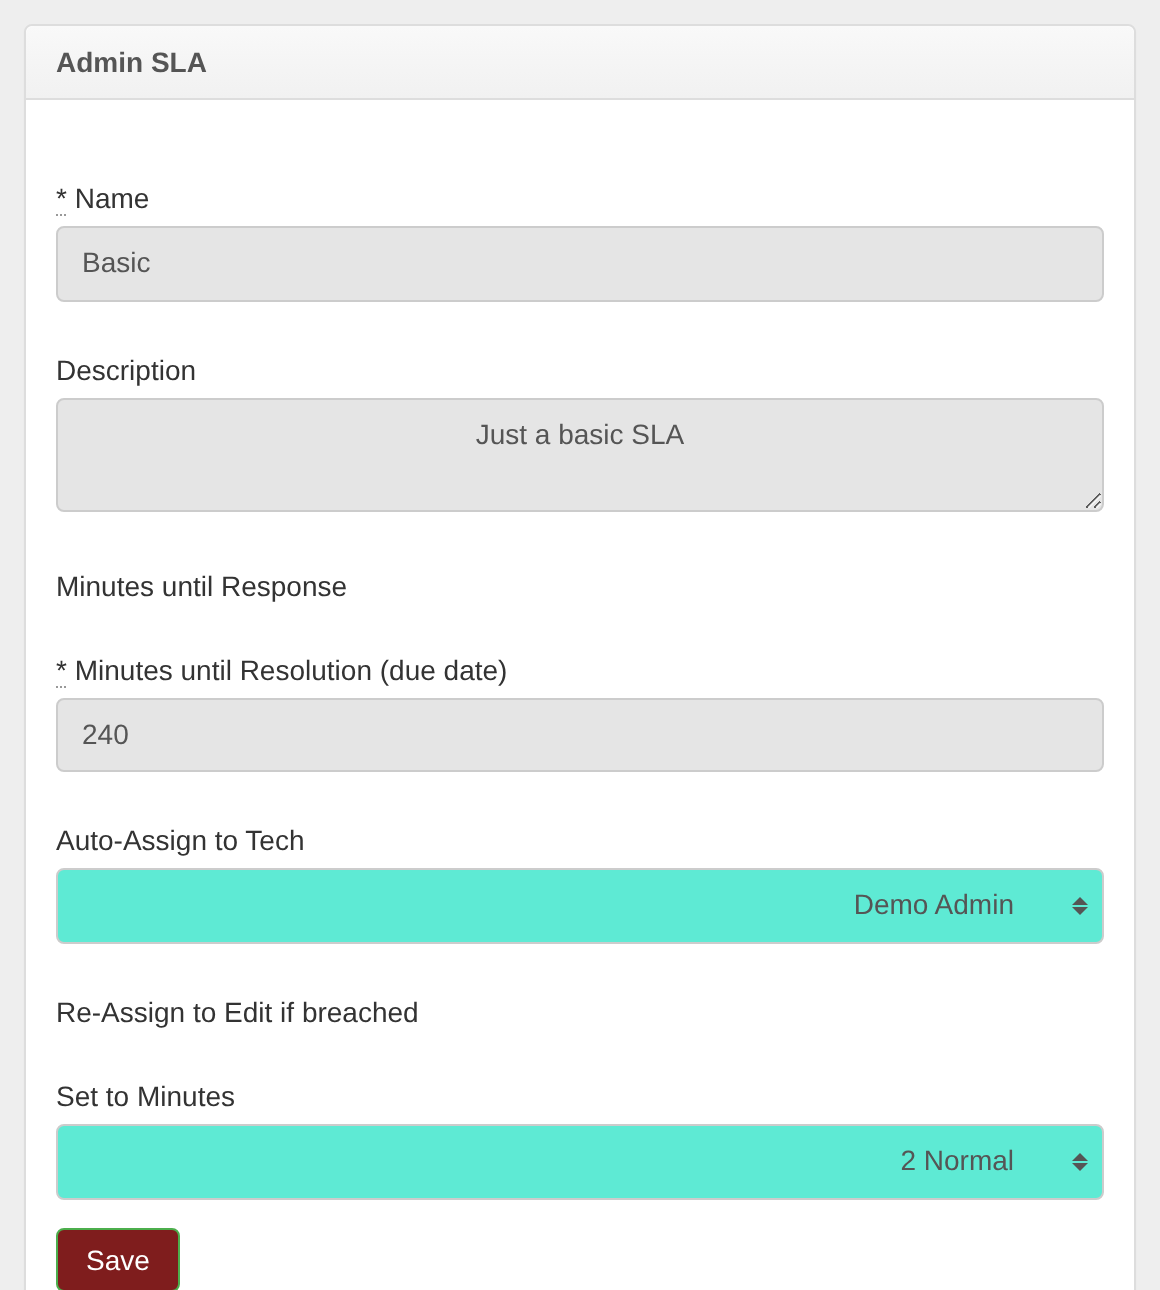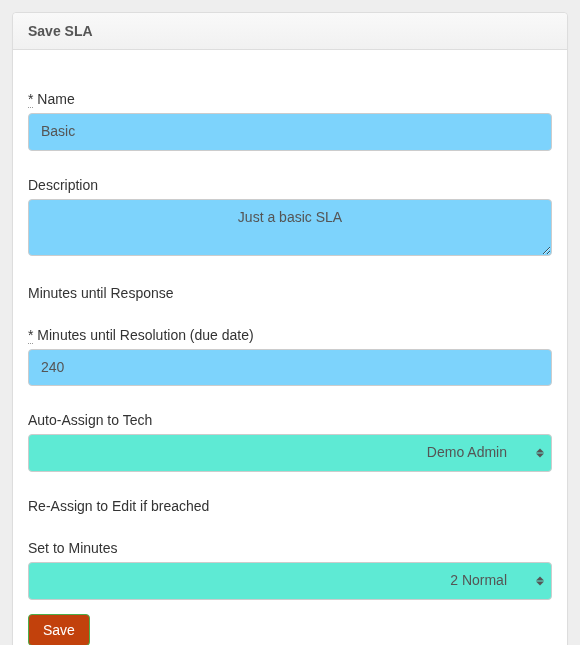--- a/index.html
+++ b/index.html
@@ -42,21 +42,21 @@
     }
     .required-asterisk {
       border-bottom: 1px dotted #999;
       cursor: help;
     }
     .form-control {
       width: 100%;
       padding: 8px 12px;
       font-size: 14px;
       color: #555;
-      background: #7dd3fc;
+      background: #e5e5e5;
       border: 1px solid #ccc;
       border-radius: 4px;
       line-height: 1.4;
       font-family: inherit;
     }
     textarea.form-control {
       resize: vertical;
       min-height: 52px;
       text-align: center;
     }
@@ -83,38 +83,38 @@
     }
     .select-caret .tri-up,
     .select-caret .tri-down {
       width: 0; height: 0;
       border-left: 4px solid transparent;
       border-right: 4px solid transparent;
     }
     .select-caret .tri-up { border-bottom: 4px solid #555; }
     .select-caret .tri-down { border-top: 4px solid #555; }
     .btn-save {
-      background: #c2410c;
+      background: #7f1d1d;
       border: 1px solid #4cae4c;
       color: #fff;
       padding: 7px 14px;
       border-radius: 4px;
       font-size: 14px;
       cursor: pointer;
     }
     .focused {
       border-color: #66afe9 !important;
       box-shadow: 0 0 6px rgba(102,175,233,0.5);
     }
   </style>
 </head>
 <body>
 
 <div class="panel">
-  <div class="panel-header">Save SLA</div>
+  <div class="panel-header">Admin SLA</div>
   <div class="panel-body">
 
     <div class="form-group">
       <label class="form-label">
         <span class="required-asterisk">*</span>
         <span>Name</span>
       </label>
       <input type="text" class="form-control" value="Basic" style="">
     </div>
 

